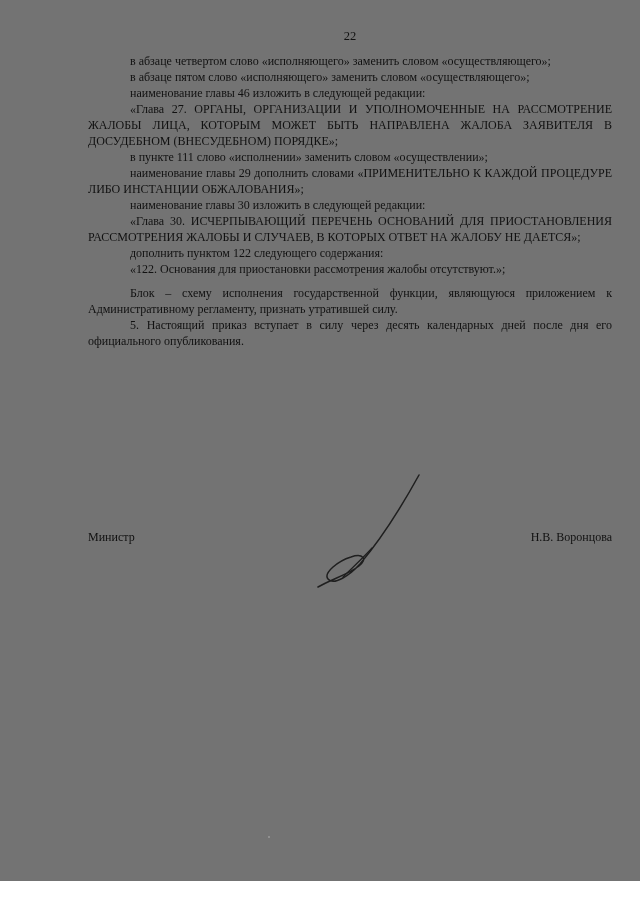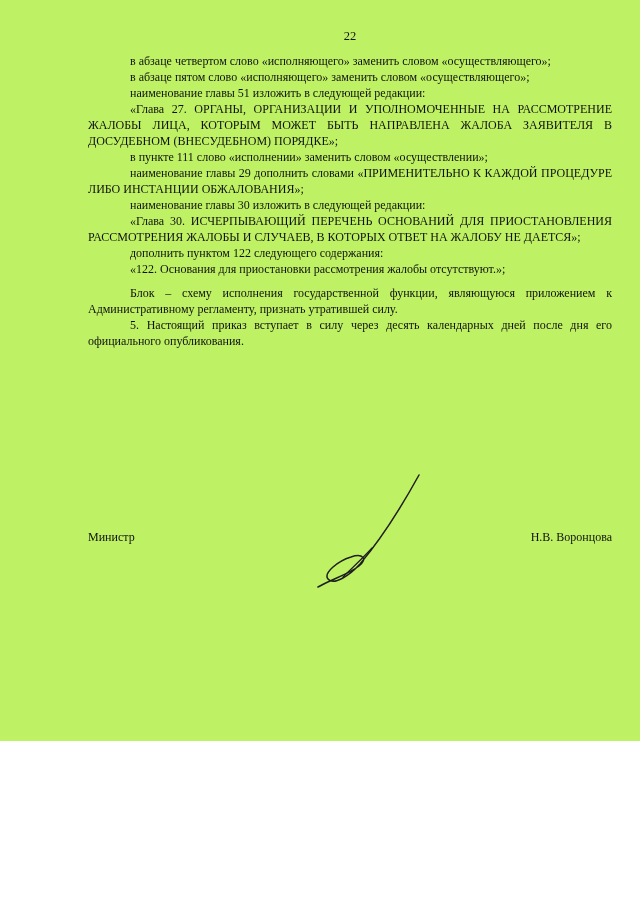--- a/index.html
+++ b/index.html
@@ -8,22 +8,22 @@
     padding: 0;
     background: #ffffff;
     width: 640px;
     height: 905px;
     font-family: "Liberation Serif", "DejaVu Serif", serif;
     color: #111;
   }
   .page {
     position: relative;
     width: 640px;
-    height: 741px;
-    background: #bef264;
+    height: 881px;
+    background: #737373;
     overflow: hidden;
   }
   .page-number {
     position: absolute;
     top: 29px;
     left: 88px;
     width: 524px;
     text-align: center;
     font-size: 12.5px;
   }
@@ -74,21 +74,21 @@
 </head>
 <body>
 
 <div class="page">
 
   <div class="page-number">22</div>
 
   <div class="content">
     <p class="para">в абзаце четвертом слово «исполняющего» заменить словом «осуществляющего»;</p>
     <p class="para">в абзаце пятом слово «исполняющего» заменить словом «осуществляющего»;</p>
-    <p class="para">наименование главы 51 изложить в следующей редакции:</p>
+    <p class="para">наименование главы 46 изложить в следующей редакции:</p>
     <p class="para">«Глава 27. ОРГАНЫ, ОРГАНИЗАЦИИ И УПОЛНОМОЧЕННЫЕ НА РАССМОТРЕНИЕ ЖАЛОБЫ ЛИЦА, КОТОРЫМ МОЖЕТ БЫТЬ НАПРАВЛЕНА ЖАЛОБА ЗАЯВИТЕЛЯ В ДОСУДЕБНОМ (ВНЕСУДЕБНОМ) ПОРЯДКЕ»;</p>
     <p class="para">в пункте 111 слово «исполнении» заменить словом «осуществлении»;</p>
     <p class="para">наименование главы 29 дополнить словами «ПРИМЕНИТЕЛЬНО К КАЖДОЙ ПРОЦЕДУРЕ ЛИБО ИНСТАНЦИИ ОБЖАЛОВАНИЯ»;</p>
     <p class="para">наименование главы 30 изложить в следующей редакции:</p>
     <p class="para">«Глава 30. ИСЧЕРПЫВАЮЩИЙ ПЕРЕЧЕНЬ ОСНОВАНИЙ ДЛЯ ПРИОСТАНОВЛЕНИЯ РАССМОТРЕНИЯ ЖАЛОБЫ И СЛУЧАЕВ, В КОТОРЫХ ОТВЕТ НА ЖАЛОБУ НЕ ДАЕТСЯ»;</p>
     <p class="para">дополнить пунктом 122 следующего содержания:</p>
     <p class="para">«122. Основания для приостановки рассмотрения жалобы отсутствуют.»;</p>
     <p class="para spaced">Блок – схему исполнения государственной функции, являющуюся приложением к Административному регламенту, признать утратившей силу.</p>
     <p class="para">5. Настоящий приказ вступает в силу через десять календарных дней после дня его официального опубликования.</p>
   </div>

